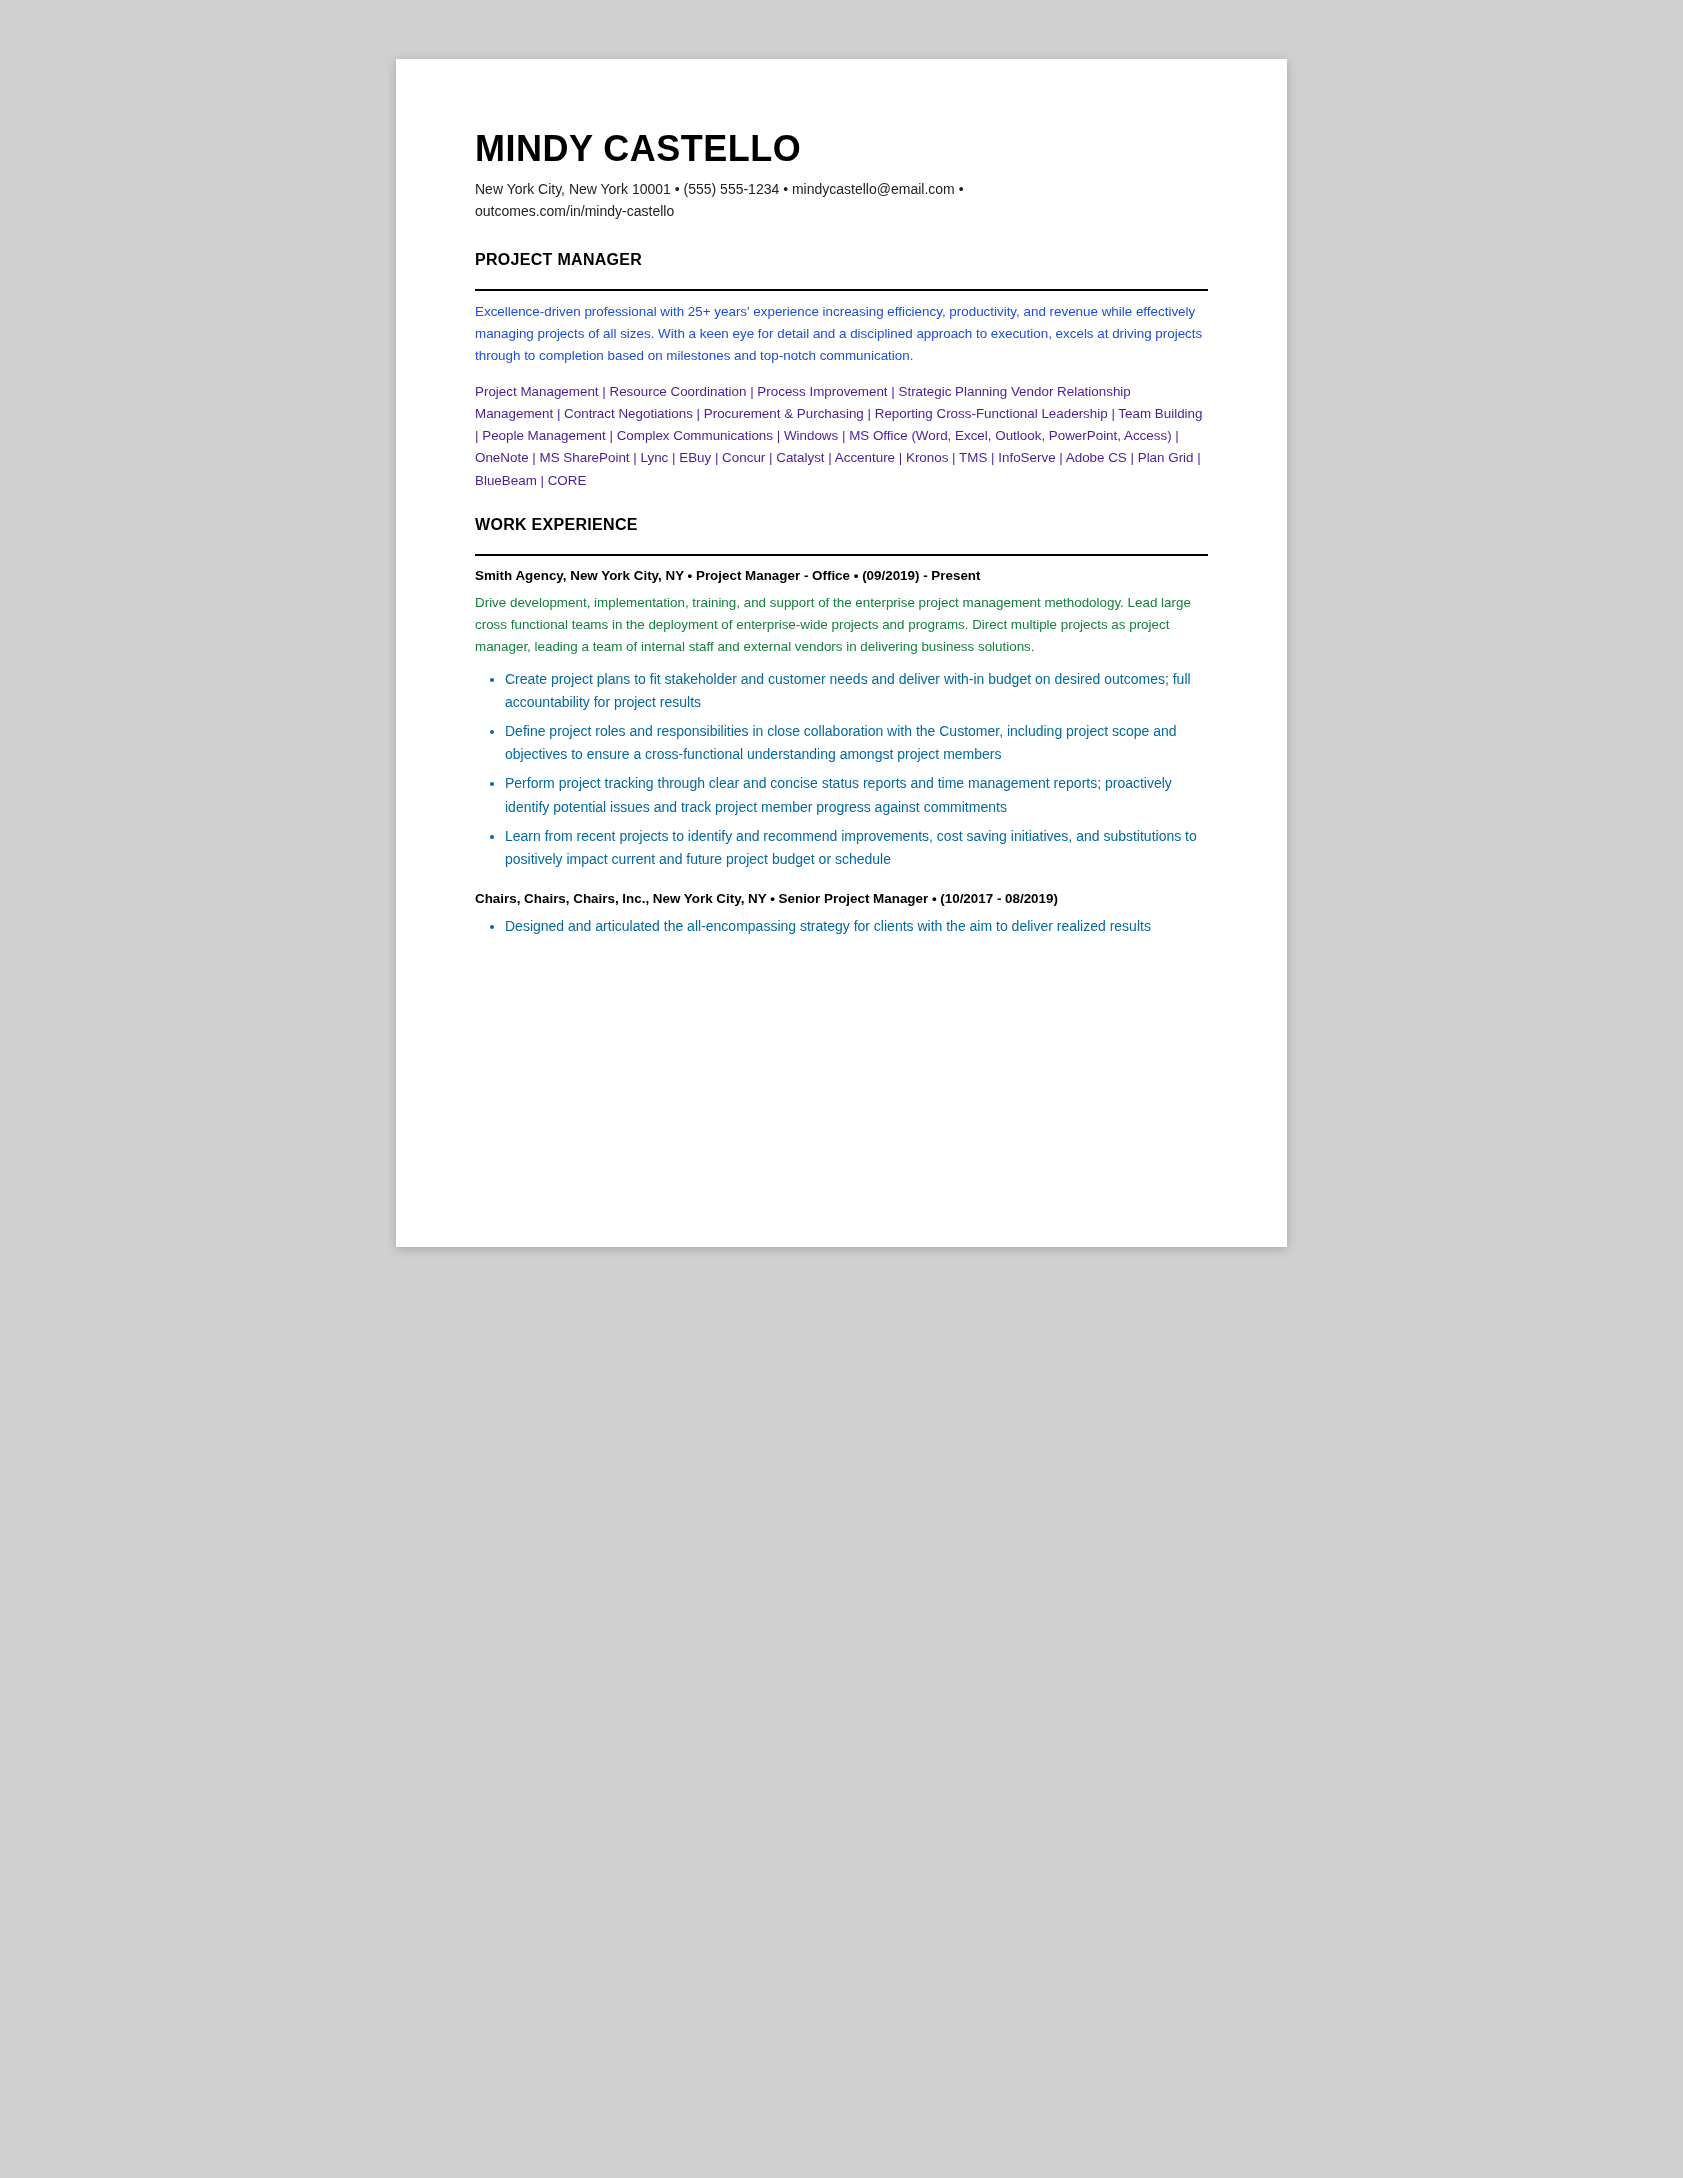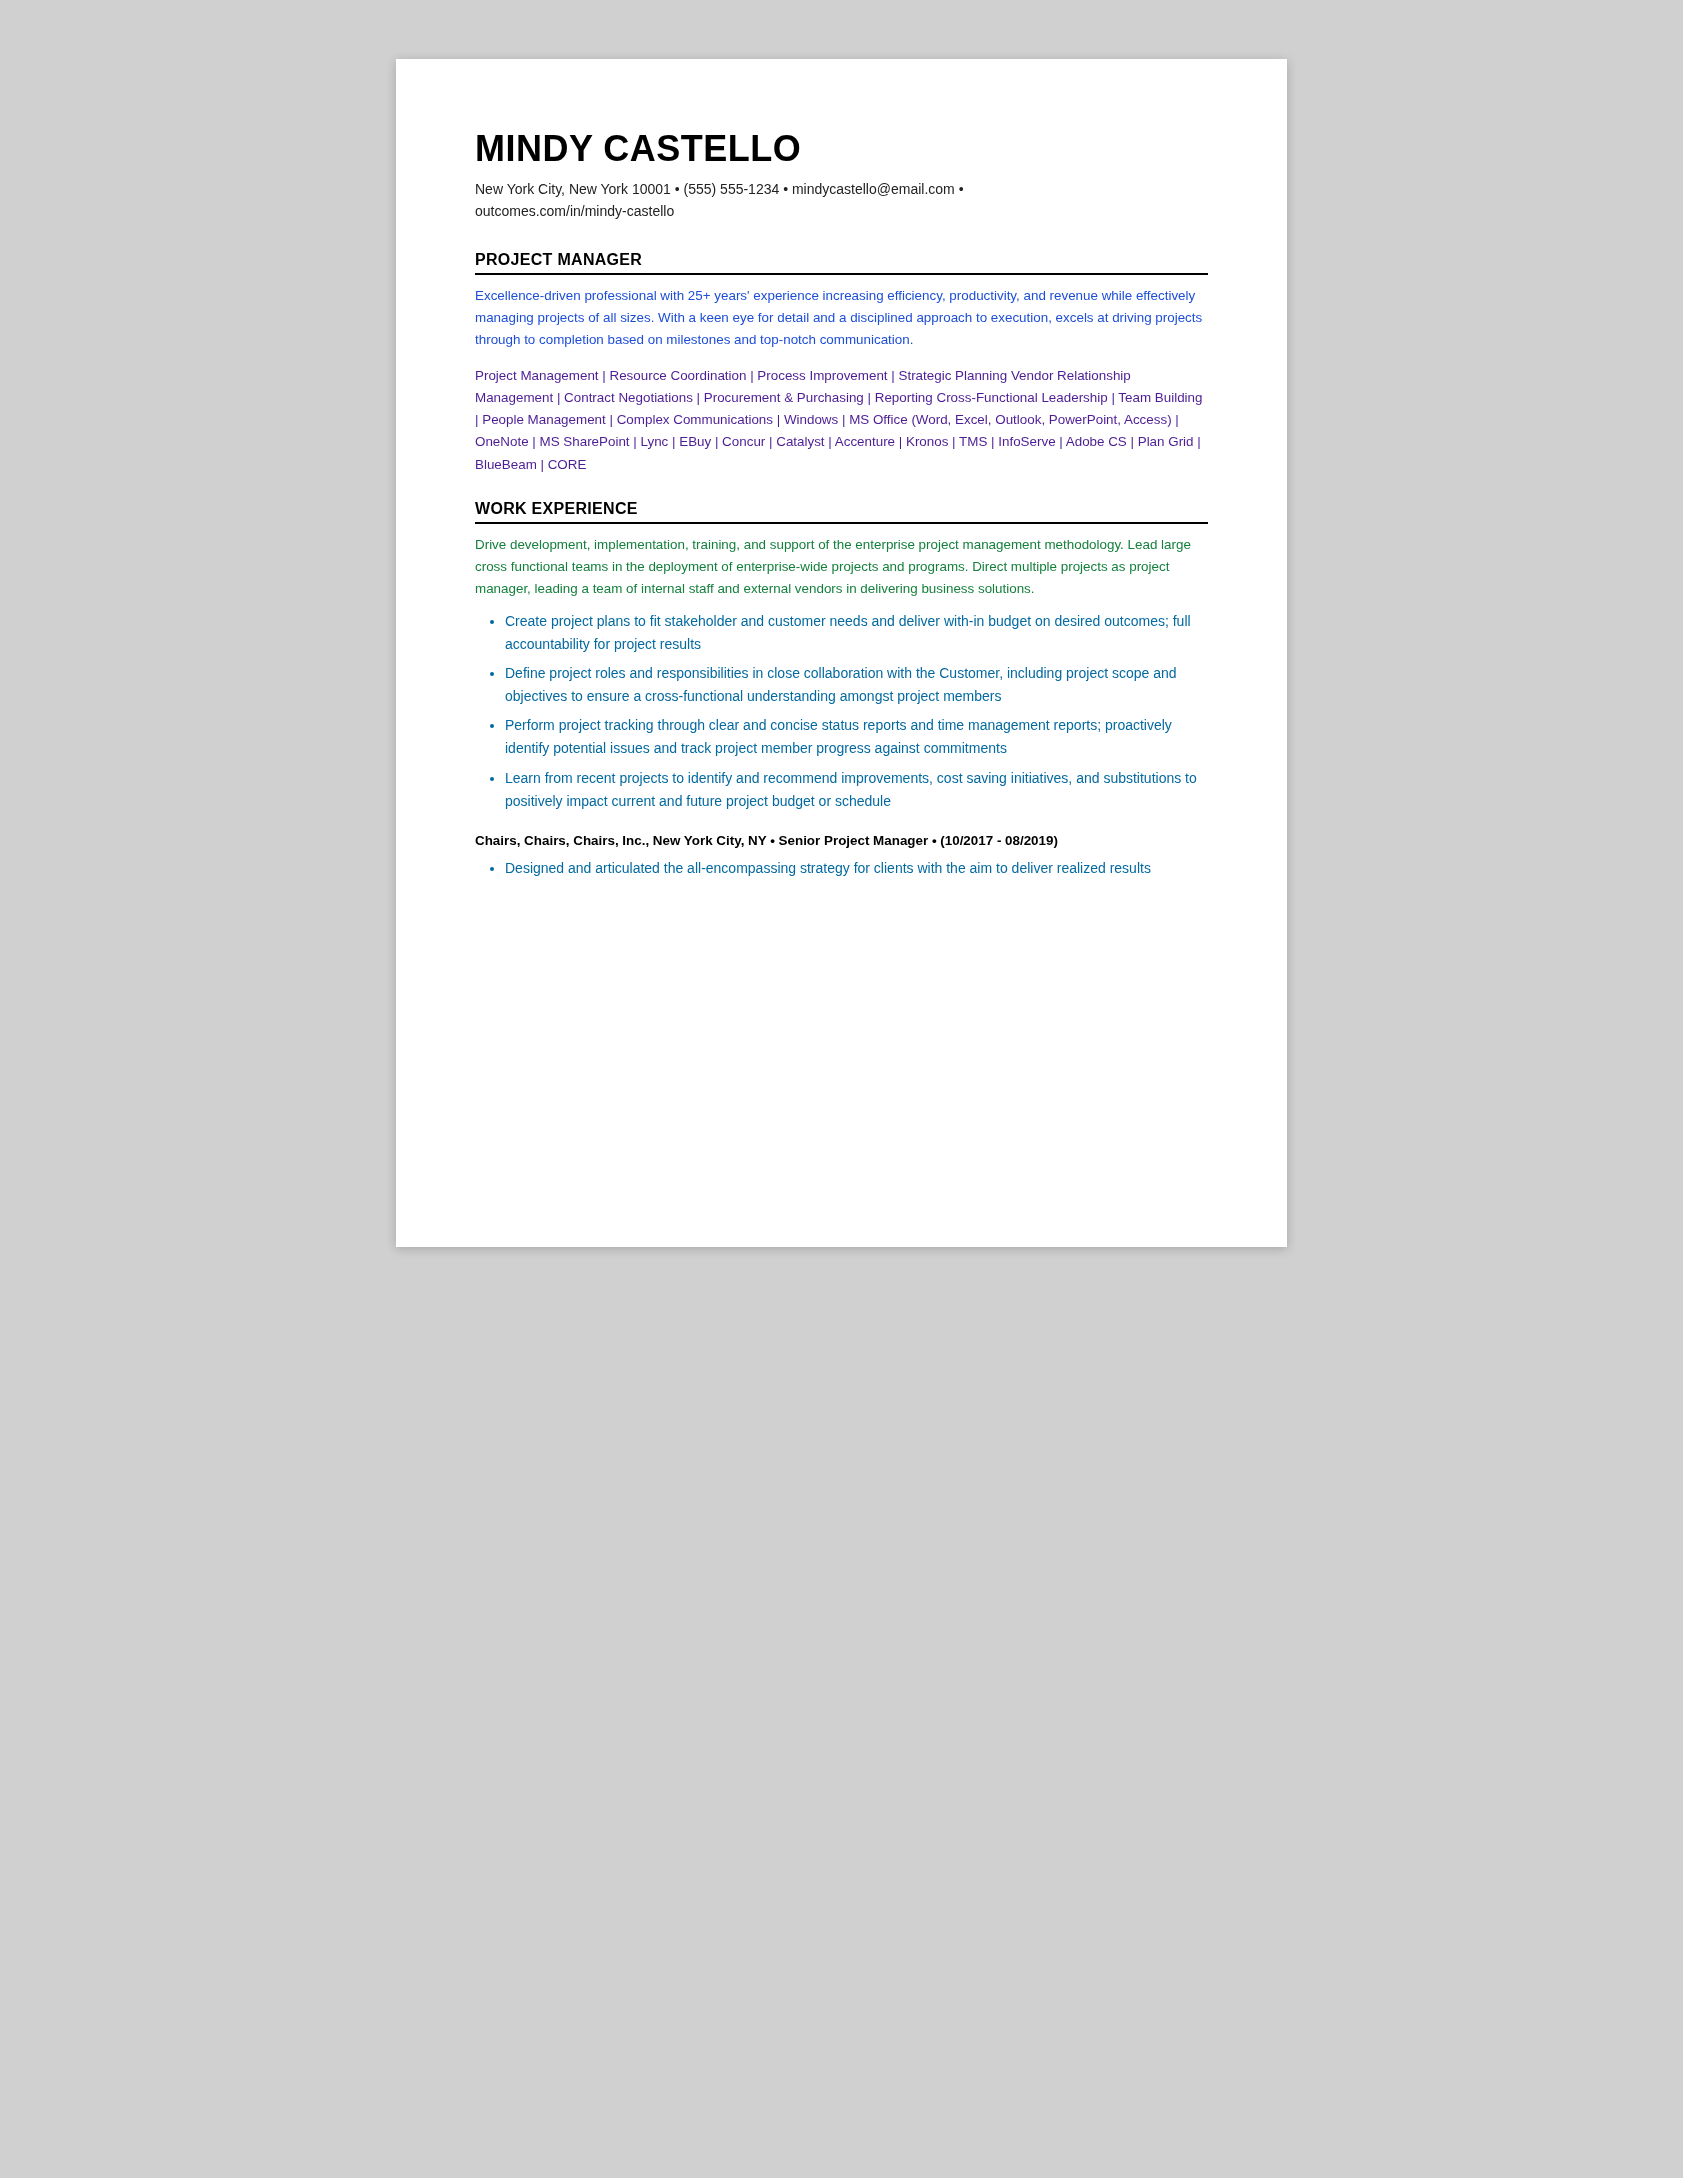--- a/index.html
+++ b/index.html
@@ -38,21 +38,21 @@
       color: #222222;
       line-height: 1.6;
       margin-bottom: 28px;
     }
 
     .section-title {
       font-size: 16px;
       font-weight: 900;
       color: #000000;
       border-bottom: 2px solid #000000;
-      padding-bottom: 4px;
+      padding-bottom: 20px;
       margin-bottom: 10px;
       letter-spacing: 0.3px;
     }
 
     .section {
       margin-bottom: 24px;
     }
 
     .summary-text {
       font-size: 13.4px;
@@ -115,20 +115,23 @@
   <div class="section">
     <div class="section-title">PROJECT MANAGER</div>
     <p class="summary-text">Excellence-driven professional with 25+ years' experience increasing efficiency, productivity, and revenue while effectively  managing projects of all sizes. With a keen eye for detail and a disciplined approach to execution, excels at driving projects  through to completion based on milestones and top-notch communication.</p>
     <p class="skills-text">Project Management | Resource Coordination | Process Improvement | Strategic Planning Vendor Relationship Management | Contract Negotiations | Procurement &amp; Purchasing | Reporting Cross-Functional Leadership | Team Building | People Management | Complex Communications | Windows | MS Office (Word, Excel, Outlook, PowerPoint, Access) | OneNote | MS SharePoint |  Lync | EBuy | Concur | Catalyst | Accenture | Kronos | TMS | InfoServe | Adobe CS | Plan Grid | BlueBeam | CORE</p>
   </div>
 
   <div class="section">
     <div class="section-title">WORK EXPERIENCE</div>
 
     <div class="job-block">
+      <div class="job-header">
+        <span>Smith Agency, New York City, NY • Project Manager - Office • (09/2019) - Present</span>
+      </div>
       <p class="job-description">Drive development, implementation, training, and support of the enterprise project management methodology. Lead  large cross functional teams in the deployment of enterprise-wide projects and programs. Direct multiple projects as  project manager, leading a team of internal staff and external vendors in delivering business solutions.</p>
       <ul class="bullet-list">
         <li>Create project plans to fit stakeholder and customer needs and deliver with-in budget on desired outcomes; full accountability for project results</li>
         <li>Define project roles and responsibilities in close collaboration with the Customer, including project scope and  objectives to ensure a cross-functional understanding amongst project members</li>
         <li>Perform project tracking through clear and concise status reports and time management reports; proactively  identify potential issues and track project member progress against commitments</li>
         <li>Learn from recent projects to identify and recommend improvements, cost saving initiatives, and substitutions to positively impact current and future project budget or schedule</li>
       </ul>
     </div>
 
     <div class="job-block">

